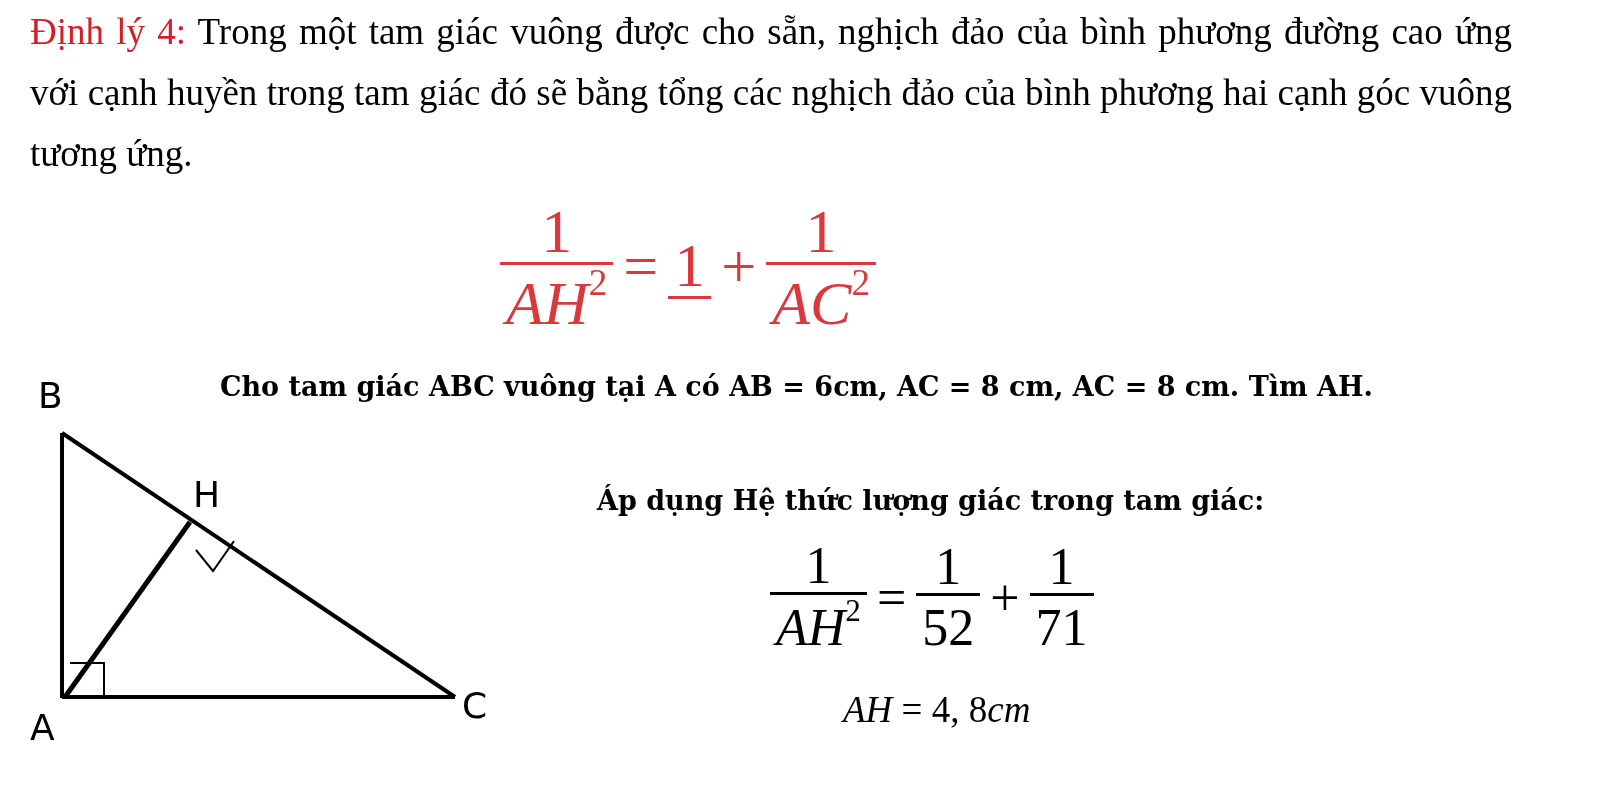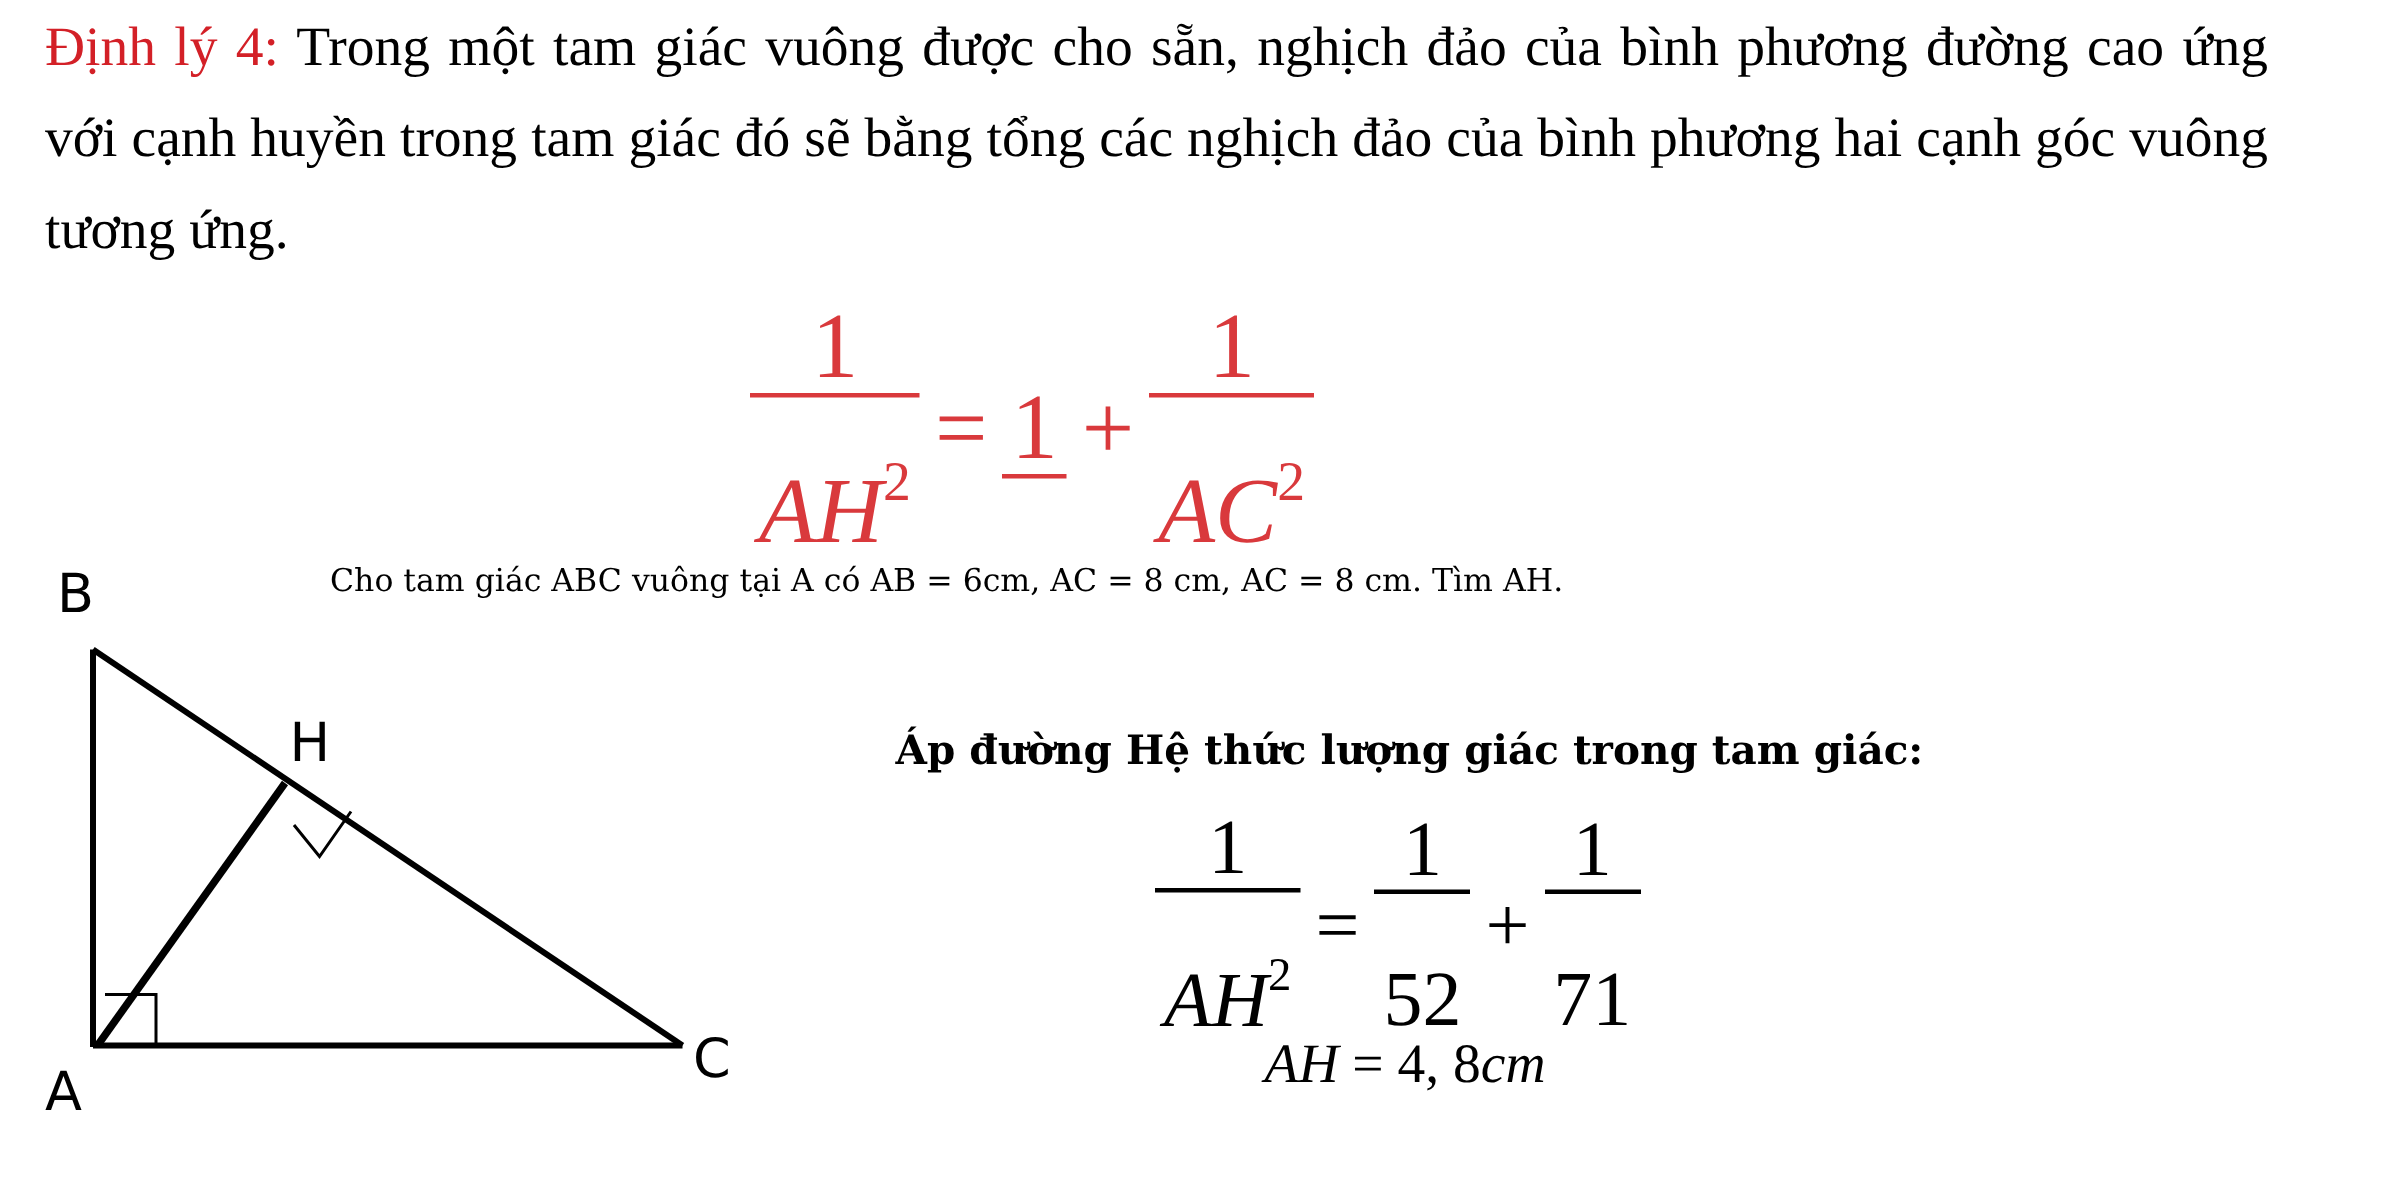--- a/index.html
+++ b/index.html
@@ -7,31 +7,31 @@
   .theorem {
     position: absolute; left: 30px; top: 1px; width: 1482px;
     font-family: "Liberation Serif", serif; font-size: 37px; line-height: 61px;
     color: #000; text-align: justify; text-align-last: left;
   }
   .theorem .label { color: #d32027; }
   .math { font-family: "Liberation Serif", serif; position: absolute; }
   .frac { display: inline-flex; flex-direction: column; align-items: center; vertical-align: middle; }
   .frac .num { padding: 0 6px; line-height: 1; }
   .frac .bar { height: 3px; align-self: stretch; }
-  .frac .den { font-style: italic; line-height: 1; padding: 6px 6px 0 6px; margin-top: 39px; }
+  .frac .den { font-style: italic; line-height: 1; padding: 6px 6px 0 6px; }
   .frac .den.up { font-style: normal; }
   .op { display: inline-block; vertical-align: middle; margin: 0 10px; }
   sup { font-size: 0.6em; font-style: normal; position: relative; top: -0.2em; }
 
   .formula-red { left: 500px; top: 200px; color: #d9393c; font-size: 62px; display: flex; align-items: center; }
   .formula-red .bar { background: #d9393c; }
 
   .problem {
     position: absolute; left: 220px; top: 364px; width: 1350px;
-    font-family: "DejaVu Serif", serif; font-weight: normal; font-size: 21px; line-height: 46px; color: #000;
+    font-family: "DejaVu Serif", serif; font-weight: bold; font-size: 27px; line-height: 46px; color: #000;
     text-align: justify; text-align-last: left;
   }
   .apply {
     position: absolute; left: 597px; top: 485px;
     font-family: "DejaVu Serif", serif; font-weight: bold; font-size: 27px; color: #000;
   }
   .formula-black { left: 770px; top: 540px; color: #000; font-size: 52px; display: flex; align-items: center; }
   .formula-black .bar { background: #000; }
   .result { position: absolute; left: 843px; top: 688px; font-family: "Liberation Serif", serif; font-size: 37px; color:#000; }
   .result i { font-style: italic; }
@@ -76,21 +76,21 @@
   <line x1="62" y1="433" x2="455" y2="697" stroke="#000" stroke-width="4"></line>
   <line x1="65" y1="697" x2="190" y2="522" stroke="#000" stroke-width="5"></line>
   <text x="38" y="408" class="pt-label">B</text>
   <text x="30" y="740" class="pt-label">A</text>
   <text x="462" y="718" class="pt-label">C</text>
   <text x="193" y="507" class="pt-label">H</text>
 </svg>
 
 <div class="problem">Cho tam giác ABC vuông tại A có AB = 6cm, AC = 8 cm, AC = 8 cm. Tìm AH.</div>
 
-<div class="apply">Áp đường Hệ thức lượng giác trong tam giác:</div>
+<div class="apply">Áp dụng Hệ thức lượng giác trong tam giác:</div>
 
 <div class="math formula-black">
   <span class="frac">
     <span class="num">1</span>
     <span class="bar"></span>
     <span class="den"><span>AH</span><sup>2</sup></span>
   </span>
   <span class="op">=</span>
   <span class="frac">
     <span class="num">1</span>

